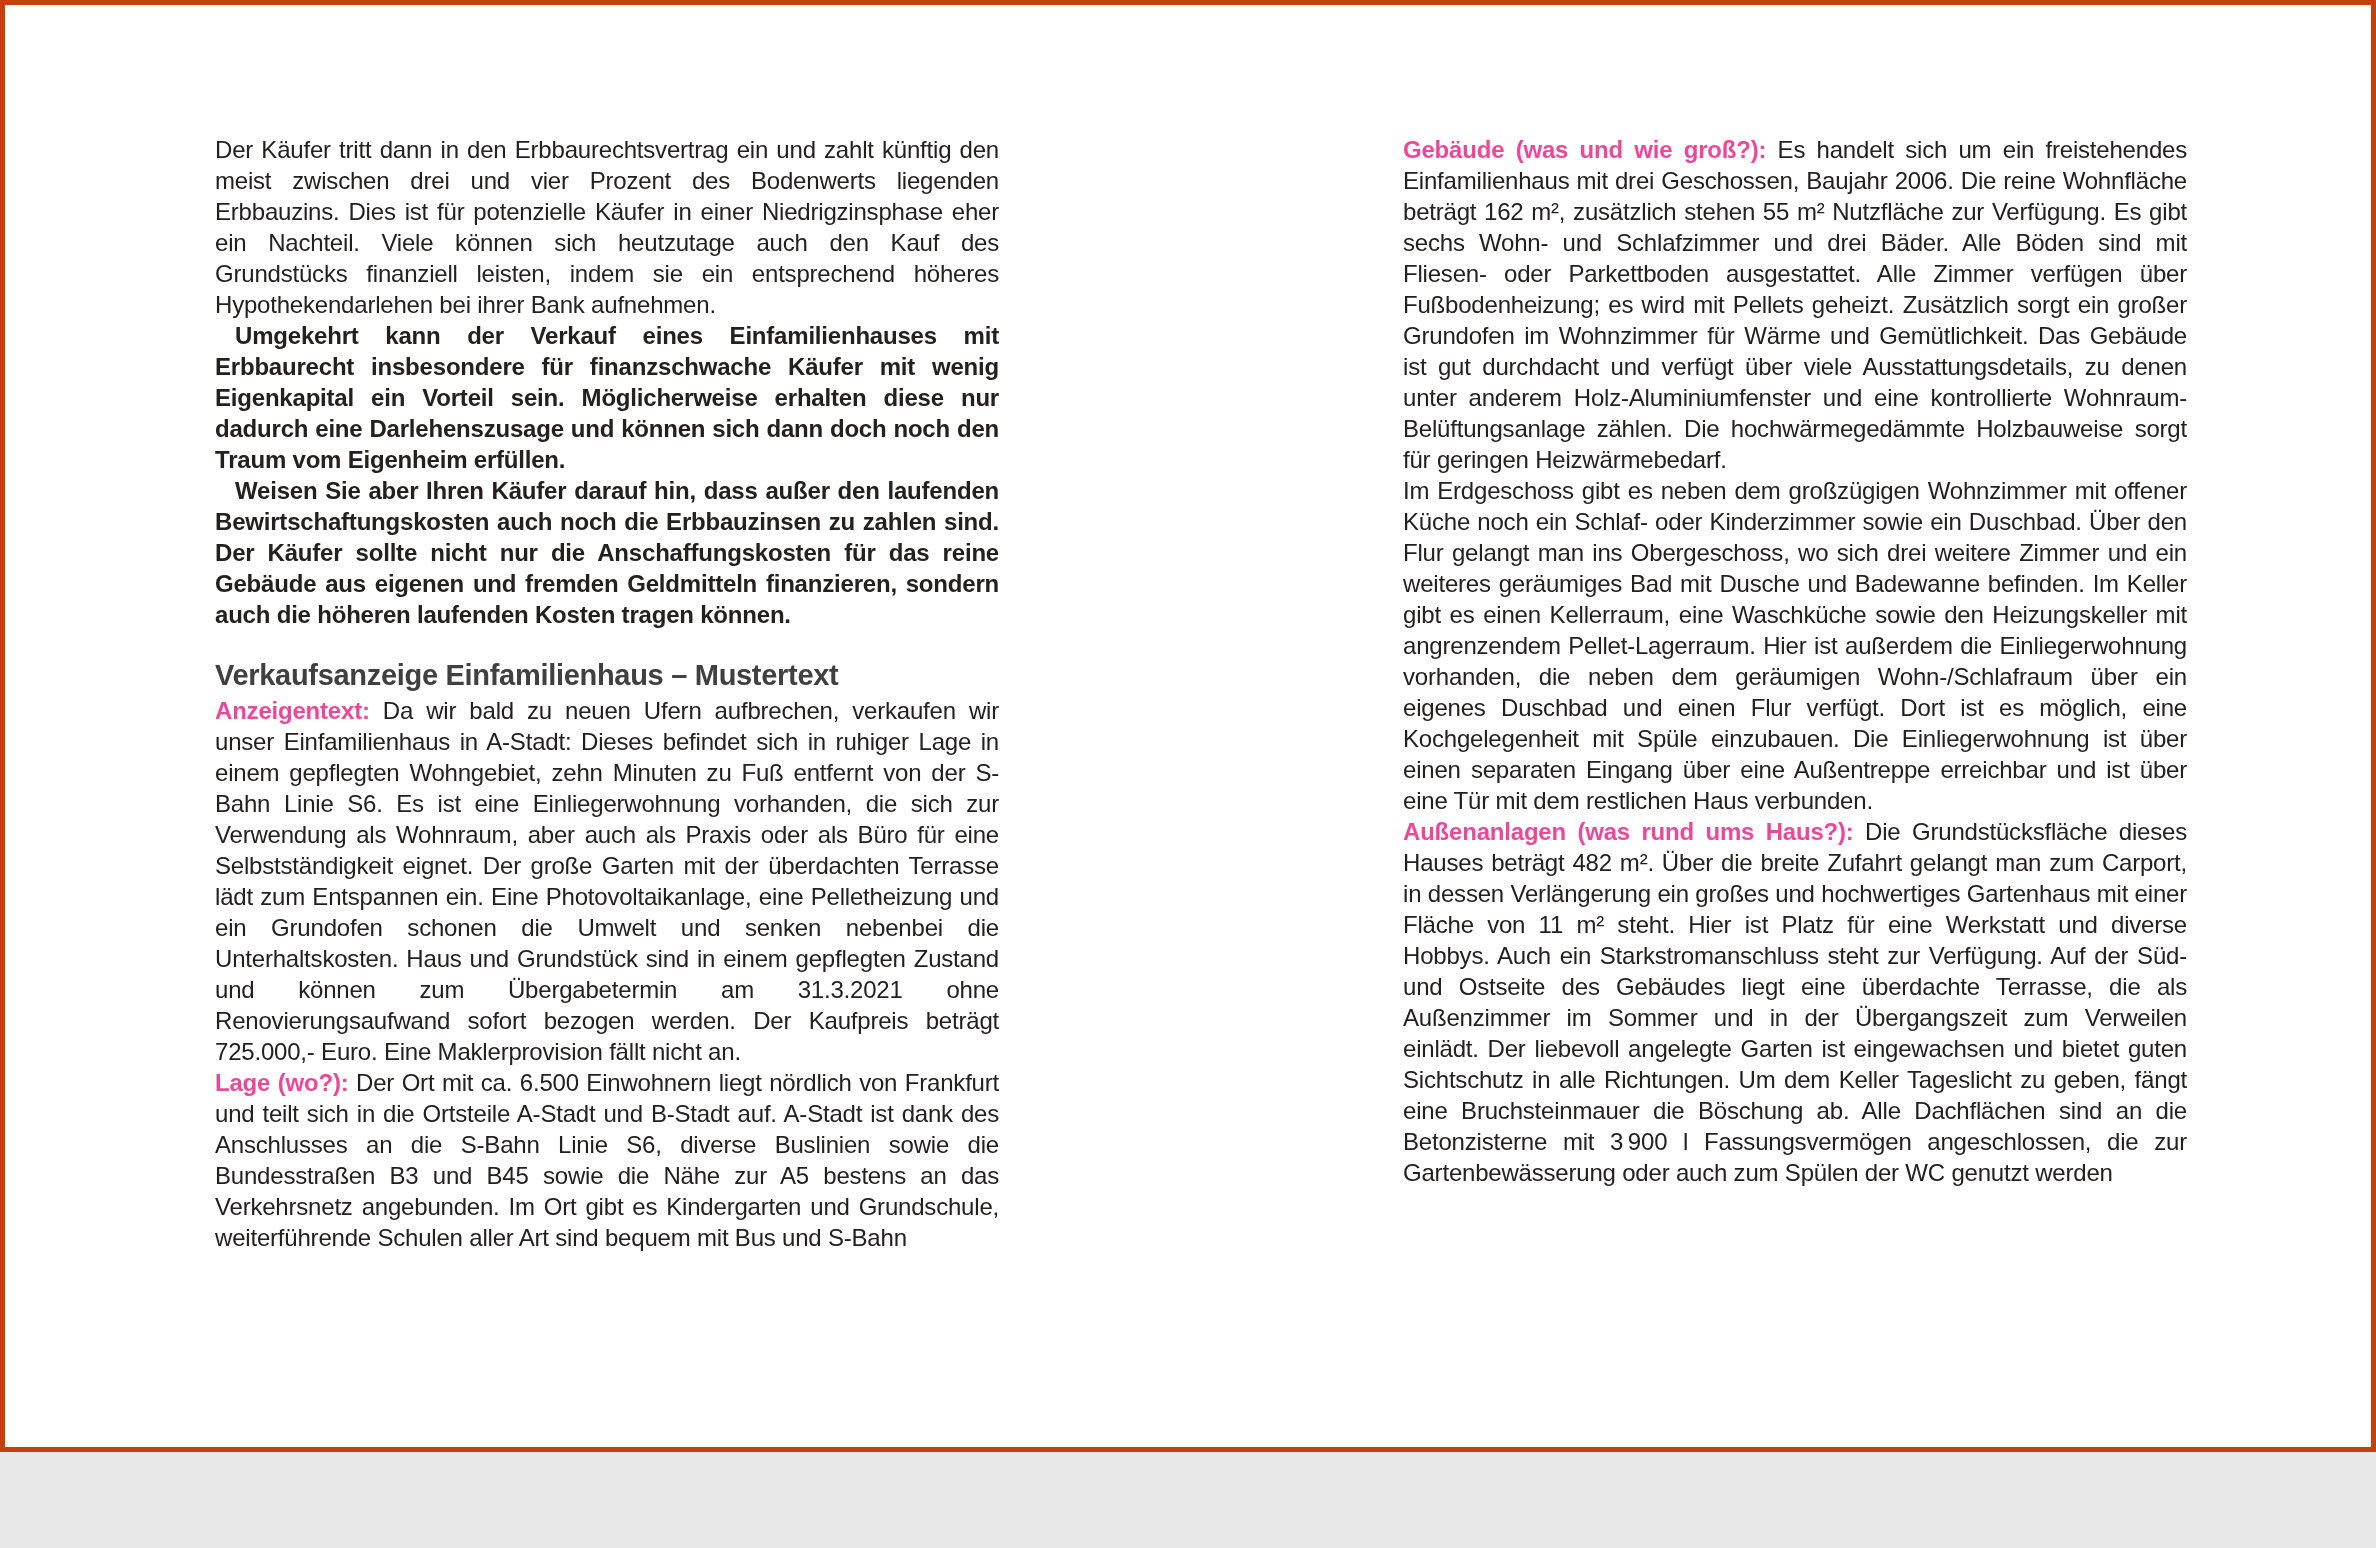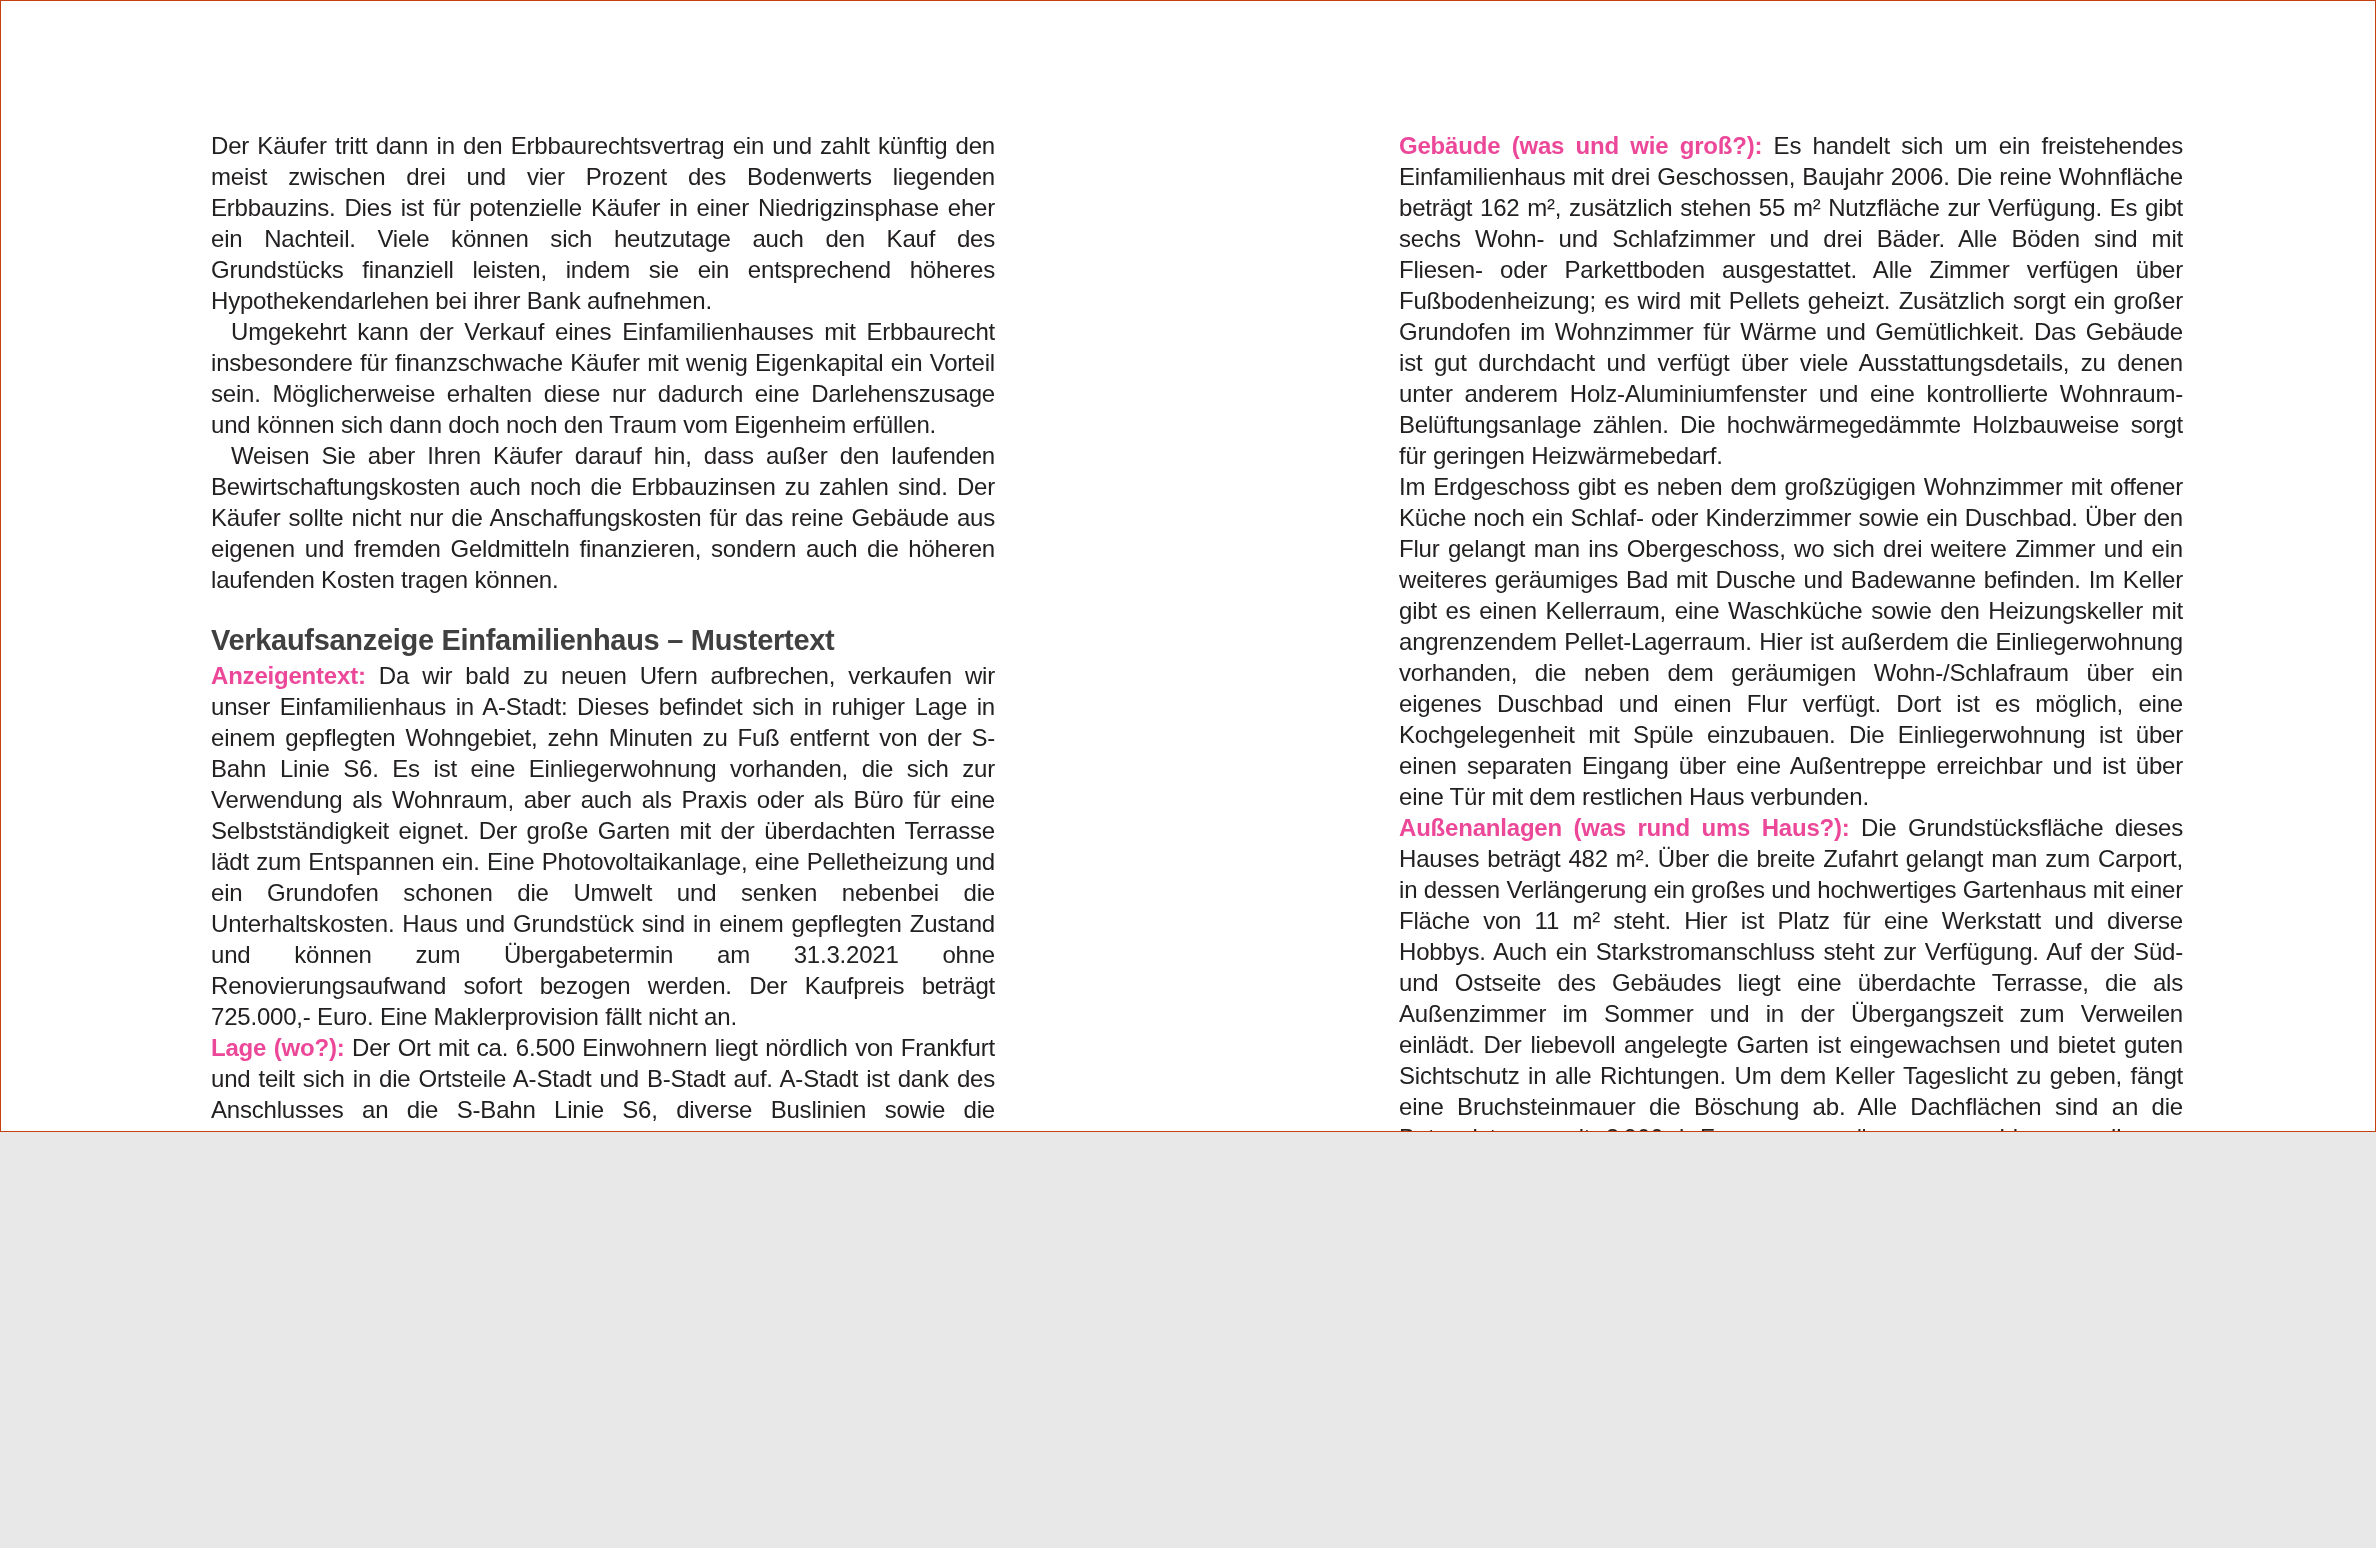--- a/index.html
+++ b/index.html
@@ -1,42 +1,42 @@
 <!DOCTYPE html>
 <html lang="de"><head>
 <meta charset="utf-8">
 <style>
   html, body { margin: 0; padding: 0; background: #e8e8e8; }
   .canvas {
     position: relative;
     width: 2376px;
-    height: 1132px;
+    height: 1452px;
     background: #ffffff;
-    border: 1px solid #c2410c;
+    border: 5px solid #c2410c;
     box-sizing: border-box;
     font-family: "Liberation Sans", "DejaVu Sans", sans-serif;
     overflow: hidden;
   }
   .col {
     position: absolute;
     top: 129px;
     width: 784px;
   }
   .col-left  { left: 210px; }
   .col-right { left: 1398px; }
   p.body {
     margin: 0;
     font-size: 24px;
     line-height: 31px;
     text-align: justify;
     color: #232020;
     letter-spacing: -0.2px;
     hyphens: manual;
   }
-  p.indent { text-indent: 20px; }
+  p.indent { text-indent: 20px; font-weight: bold; }
   .mt-block { margin-top: 31px; }
   h2.heading {
     margin: 27px 0 2px 0;
     font-size: 29px;
     line-height: 36px;
     font-weight: bold;
     color: #404040;
     letter-spacing: -0.3px;
   }
   .label {

